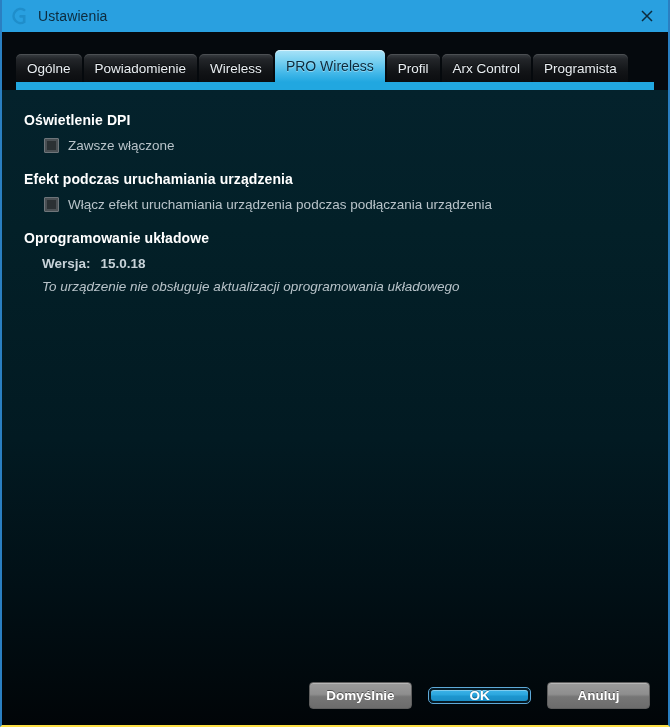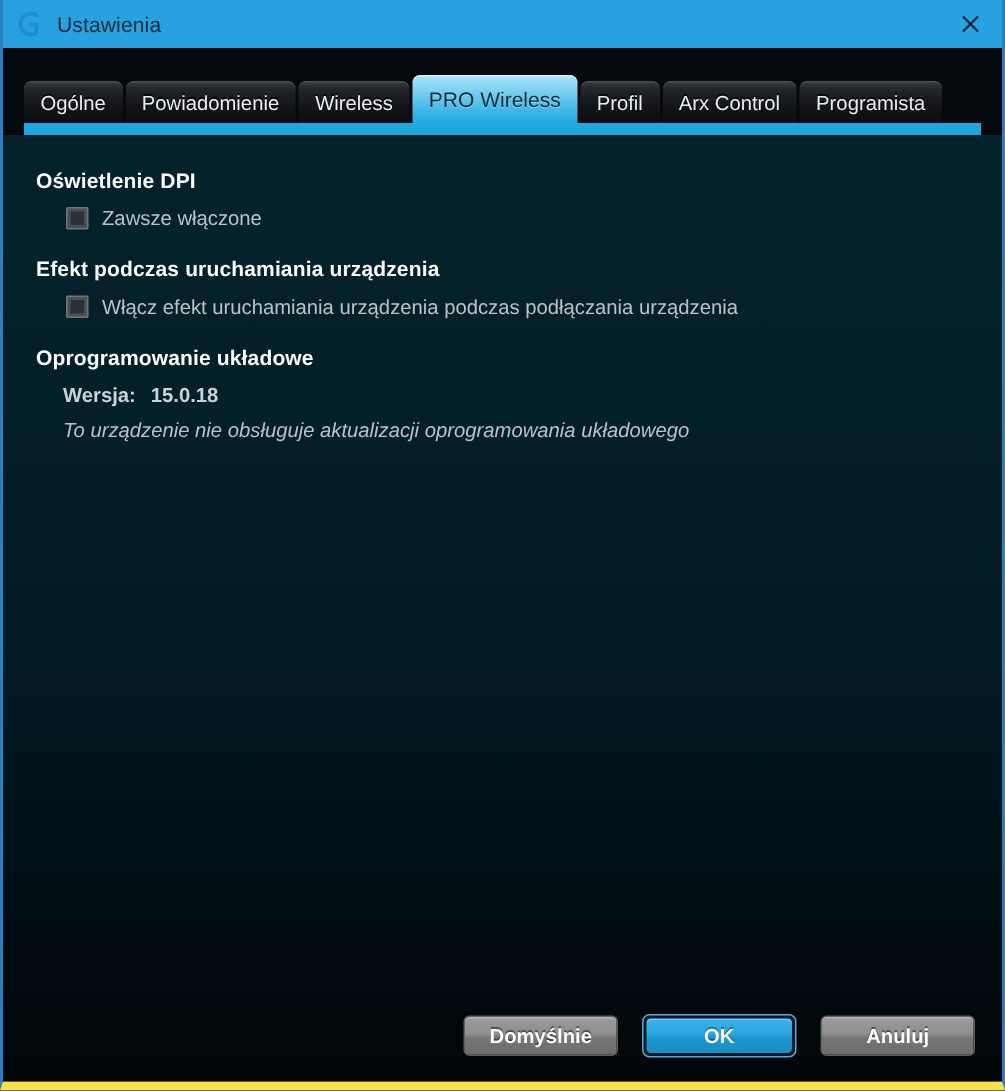--- a/index.html
+++ b/index.html
@@ -17,21 +17,21 @@
 
   
   .window {
     position: relative;
     width: 670px;
     height: 727px;
     box-sizing: border-box;
     background: #020a10;
     border-left: 2px solid #2a7fc1;
     border-right: 2px solid #2a7fc1;
-    border-bottom: 6px solid #fde047;
+    border-bottom: 2px solid #fde047;
     overflow: hidden;
   }
 
   
   .titlebar {
     position: absolute;
     left: -2px;
     top: 0;
     width: 670px;
     height: 32px;
@@ -215,21 +215,21 @@
   }
   .btn-grey {
     background: linear-gradient(to bottom, #9b9b9b 0%, #8e8e8e 45%, #767676 55%, #6c6c6c 100%);
     color: #ffffff;
     text-shadow: 0 -1px 0 rgba(0,0,0,0.45);
     border: 1px solid #5e5e5e;
     box-shadow: inset 0 1px 0 rgba(255,255,255,0.28);
   }
   .btn-primary-wrap {
     width: 103px;
-    height: 29px;
+    height: 17px;
     box-sizing: border-box;
     border: 1px solid #5ea9d8;
     border-radius: 5px;
     padding: 2px;
     background: #051a25;
   }
   .btn-primary {
     width: 100%;
     height: 100%;
     box-sizing: border-box;

